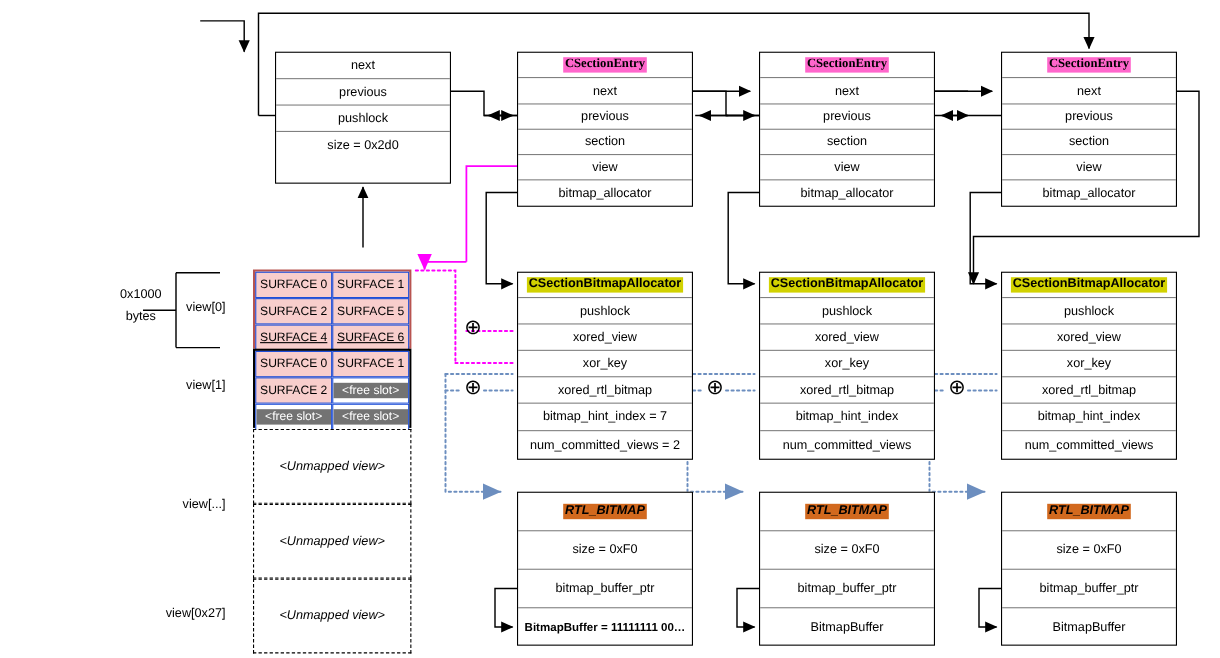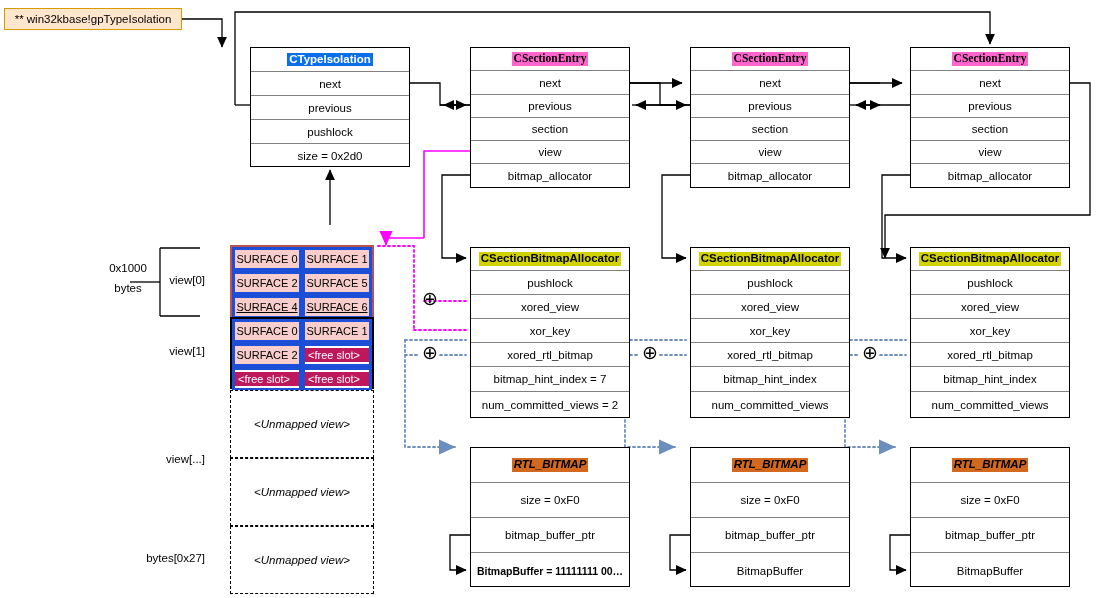--- a/index.html
+++ b/index.html
@@ -23,25 +23,25 @@
   .hl-olive span{background:#d2d200;color:#000000;}
   .hl-orange span{background:#d2691e;color:#000000;font-style:italic;}
 
   
   .callout{position:absolute;border:1px solid #d79b00;background:#ffe6cc;
            box-sizing:border-box;display:flex;align-items:center;justify-content:center;
            white-space:nowrap;}
   .viewblk{position:absolute;box-sizing:border-box;display:flex;flex-wrap:wrap;}
   .vrow{display:flex;width:100%;}
   .cell{box-sizing:border-box;flex:1 1 50%;display:flex;align-items:center;justify-content:center;
-        border:3px solid #1d4ed8;white-space:nowrap;overflow:hidden;font-size:11px;}
+        border:1px solid #1d4ed8;white-space:nowrap;overflow:hidden;font-size:11px;}
   .cell.surf{background:#f8cecc;color:#000;}
   .cell.free{background:#ffffff;}
-  .cell.free span{background:#be185d;color:#ffffff;padding:0 3px;display:inline-block;
-                  width:100%;line-height:1.35;}
+  .cell.free span{background:#737373;color:#ffffff;padding:0 3px;display:inline-block;
+                  width:100%;text-align:center;line-height:1.35;}
   .blk-a{border:2px solid #b85450;}
   .blk-b{border:2px solid #000000;}
   .unmapped{position:absolute;box-sizing:border-box;border:1px dashed #000;background:#fff;
             display:flex;align-items:center;justify-content:center;font-style:italic;font-size:11.5px;}
   .vlabel{position:absolute;white-space:nowrap;text-align:right;}
   .plain{position:absolute;white-space:nowrap;text-align:center;}
 </style>
 </head>
 <body>
 
@@ -130,28 +130,22 @@
       <path d="M660,355 L686,355"></path>
       <path d="M625,355 L638,355"></path>
 
       <path d="M845,340 L845,447 L895,447" marker-end="url(#ah-b)"></path>
       <path d="M845,340 L906,340"></path>
       <path d="M880,355 L906,355"></path>
       <path d="M845,355 L858,355"></path>
     </g>
   </svg>
 
-  <div class="callout" style="left:4px;top:8px;width:178px;height:22px;">
-    <span>** win32kbase!gpTypeIsolation</span>
-  </div>
 
   <div class="struct" style="left:250px;top:47px;width:160px;height:120px;">
-    <div class="row hdr hl-blue" style="height:24px;">
-      <span>CTypeIsolation</span>
-      </div>
     <div class="row" style="height:24px;">next</div>
     <div class="row" style="height:24px;">previous</div>
     <div class="row" style="height:24px;">pushlock</div>
     <div class="row" style="height:24px;">size = 0x2d0</div>
   </div>
 
   <div class="struct" style="left:470px;top:47px;width:160px;height:141px;">
     <div class="row hdr hl-pink" style="height:23px;">
       <span>CSectionEntry</span>
       </div>
@@ -246,21 +240,21 @@
     <div class="row" style="height:35px;">bitmap_buffer_ptr</div>
     <div class="row" style="height:35px;">BitmapBuffer</div>
   </div>
 
   <div class="plain" style="left:78px;top:262px;width:100px;">0x1000</div>
   <div class="plain" style="left:78px;top:282px;width:100px;">bytes</div>
 
   <div class="vlabel" style="left:110px;top:274px;width:95px;">view[0]</div>
   <div class="vlabel" style="left:110px;top:345px;width:95px;">view[1]</div>
   <div class="vlabel" style="left:110px;top:453px;width:95px;">view[...]</div>
-  <div class="vlabel" style="left:110px;top:552px;width:95px;">bytes[0x27]</div>
+  <div class="vlabel" style="left:110px;top:552px;width:95px;">view[0x27]</div>
 
   <div class="viewblk blk-a" style="left:230px;top:245px;width:144px;height:72px;">
     <div class="vrow" style="height:24px;">
       <div class="cell surf">SURFACE 0</div>
       <div class="cell surf">SURFACE 1</div>
     </div>
     <div class="vrow" style="height:24px;">
       <div class="cell surf">SURFACE 2</div>
       <div class="cell surf">SURFACE 5</div>
     </div>

